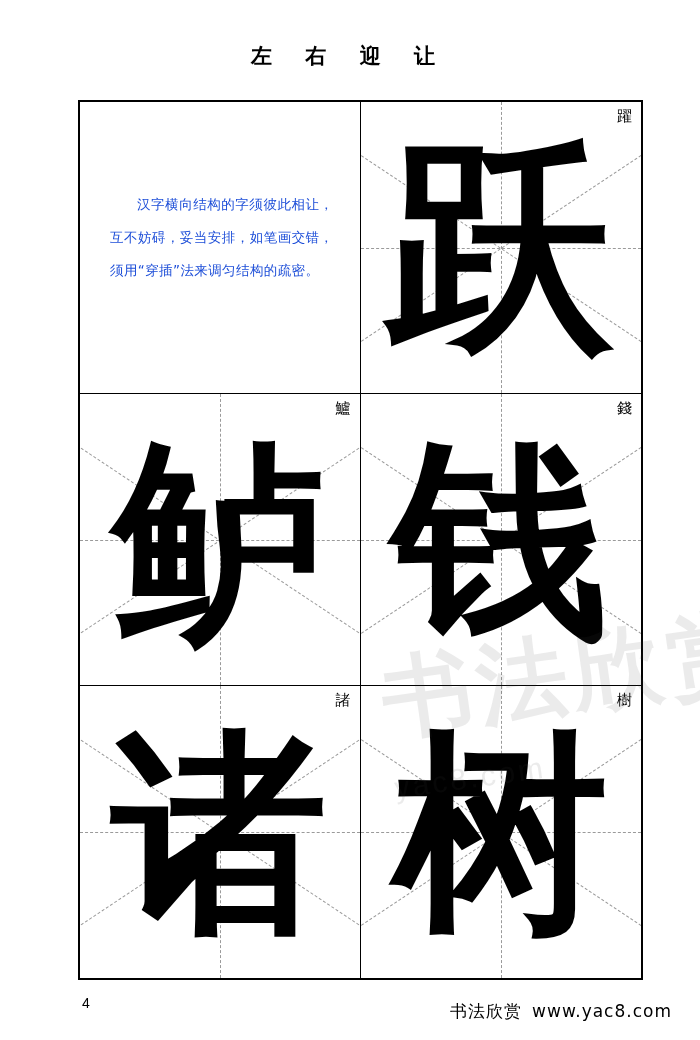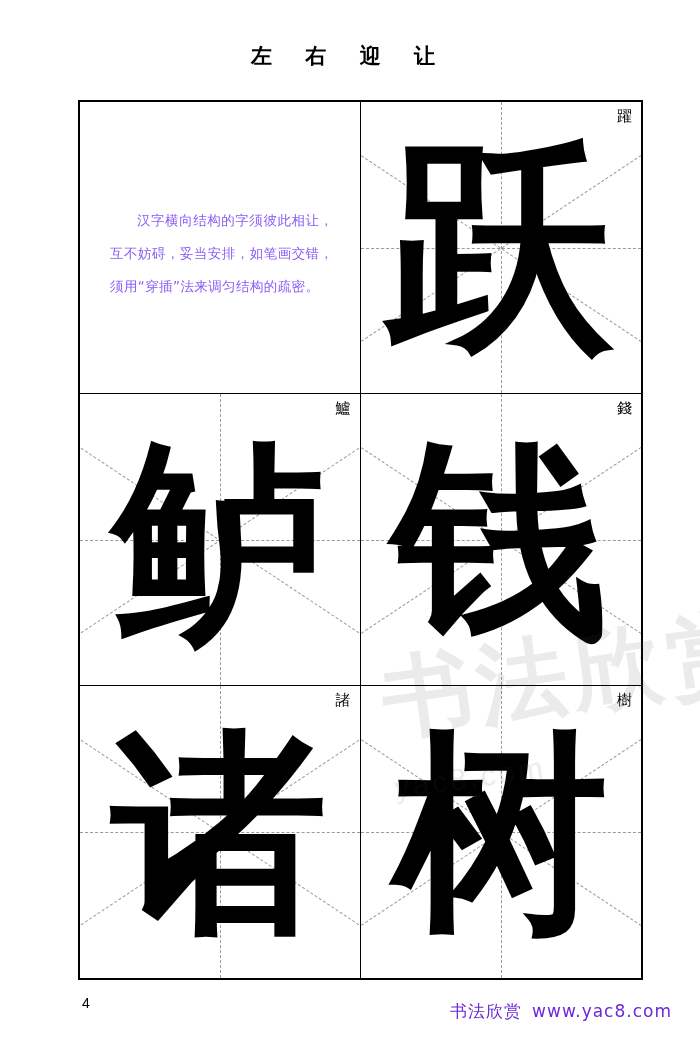--- a/index.html
+++ b/index.html
@@ -80,28 +80,28 @@
   .guides .d2 {
     width: 141%;
     transform: translate(-50%, 0) rotate(-33.6deg);
   }
 
   
   .note {
     position: absolute;
     left: 30px;
     right: 26px;
-    top: 88px;
+    top: 72px;
     font-size: 13.5px;
     line-height: 2.45;
     text-align: justify;
     text-indent: 27px;
     font-family: "DejaVu Sans", sans-serif;
     letter-spacing: 0.4px;
-    color: #8b5cf6;
+    color: #1d4ed8;
   }
 
   
   .brush-char {
     position: absolute;
     inset: 0;
     display: flex;
     align-items: center;
     justify-content: center;
     font-family: "DejaVu Serif", serif;
@@ -237,15 +237,15 @@
   </div>
 
 </div>
 
 <div class="watermark">
   <div class="wm-chars">书法欣赏</div>
   <div class="wm-url">yac8.com</div>
 </div>
 
 <div class="page-number">4</div>
-<div class="footer-credit" style="color: #6d28d9;">
+<div class="footer-credit" style="color: #000000;">
   <span class="cn">书法欣赏</span><span>www.yac8.com</span>
 </div>
 
 </body></html>

